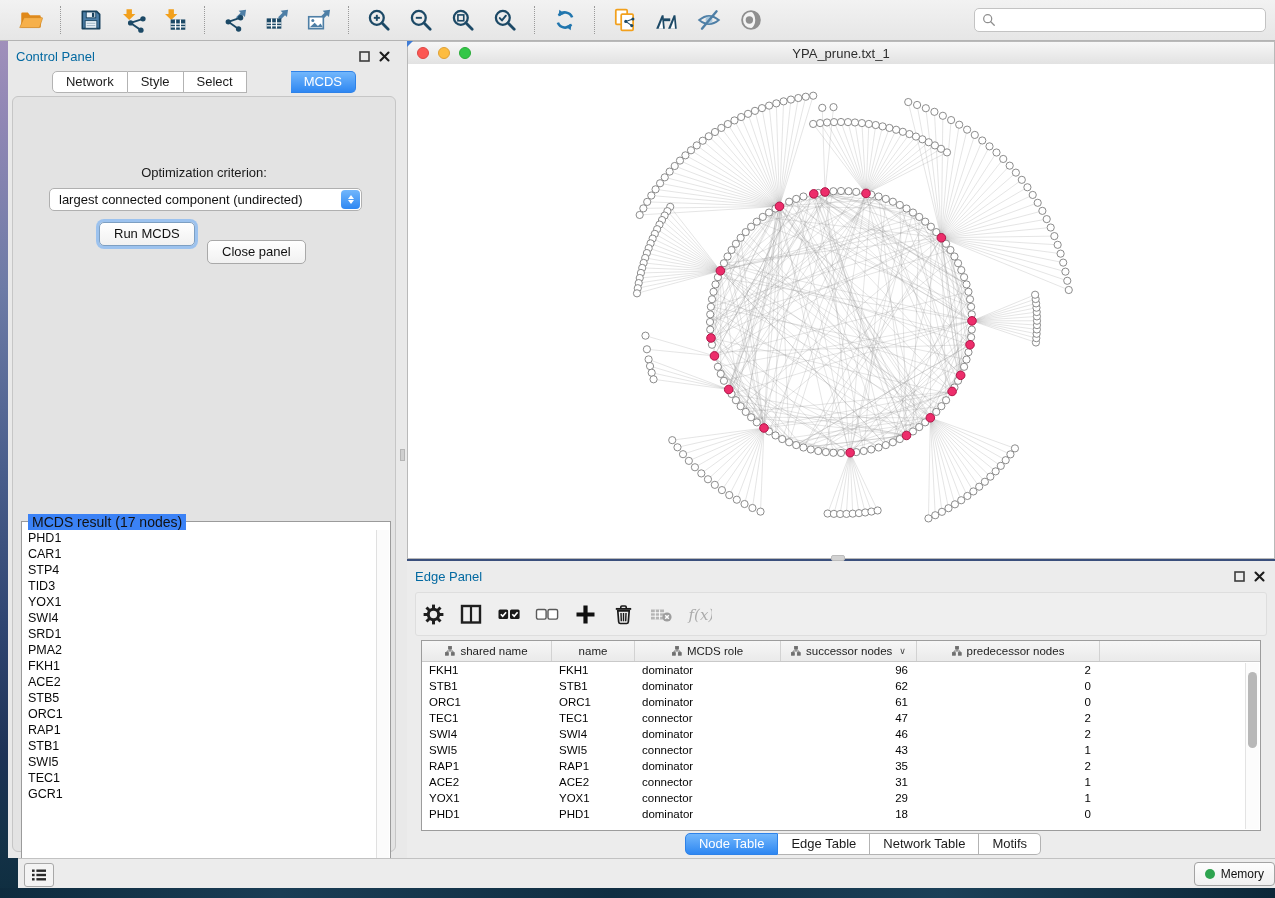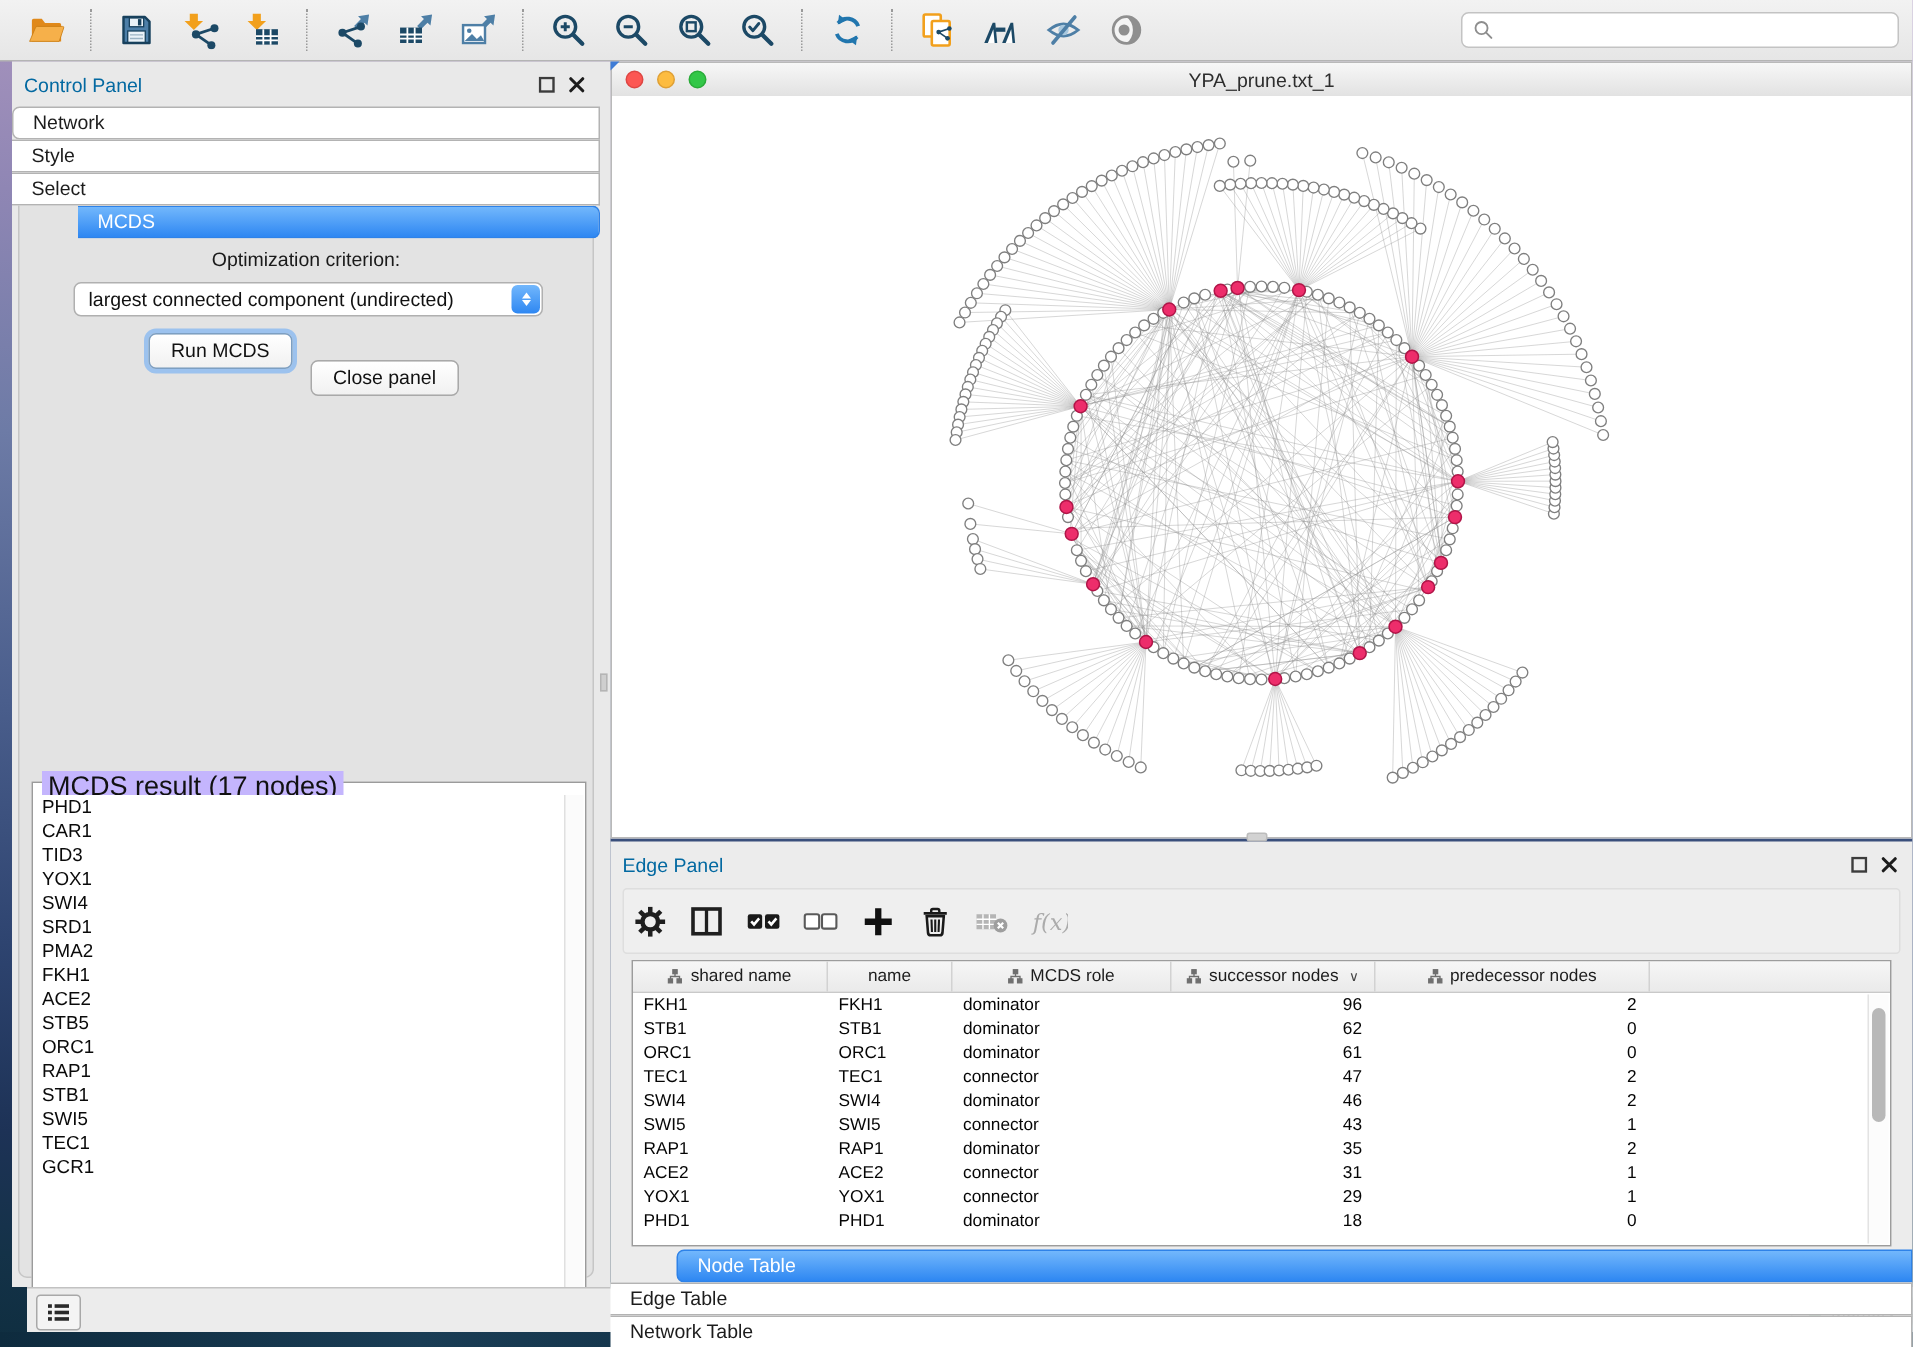--- a/index.html
+++ b/index.html
@@ -17,21 +17,21 @@
   #search-wrap{position:absolute;right:9px;top:8px;width:292px;height:24px;background:#fff;
                border:1px solid #c3c3c3;border-radius:5px;display:flex;align-items:center;box-sizing:border-box;}
   #search-wrap svg{width:14px;height:14px;margin:0 5px 0 7px;}
   #search-input{border:none;outline:none;flex:1;font-size:12px;background:transparent;height:18px;}
   
   #control-panel{left:8px;top:41px;width:392px;height:817px;background:#e9e9e9;box-sizing:border-box;}
   .panel-title-row{height:30px;display:flex;align-items:center;}
   .panel-title{font-size:13px;color:#0369a1;padding-left:8px;flex:1;}
   .win-mini-btns{display:flex;align-items:center;gap:9px;padding-right:10px;}
   .float-btn svg,.close-btn svg{width:11px;height:11px;display:block;}
-  .seg-bar{display:flex;justify-content:center;position:relative;z-index:3;flex-direction:column;}
+  .seg-bar{display:flex;justify-content:center;position:relative;z-index:3;}
   .seg{font-size:13px;color:#1c1c1c;background:#fff;border:1px solid #b3b3b3;border-left-width:0;
        padding:2px 13px 3px 13px;cursor:default;line-height:15px;}
   .seg:first-child{border-left-width:1px;border-radius:5px 0 0 5px;}
   .seg:last-child{border-radius:0 5px 5px 0;}
   .seg.active{background:linear-gradient(#72b7fc,#2e87f2);color:#fff;border-color:#2e82e8;margin-left:44px;}
   #cp-inner{left:4px;top:55px;width:384px;height:756px;background:#e3e3e3;border:1px solid #c6c6c6;
             border-radius:6px;box-sizing:border-box;}
   #opt-label{top:68px;left:0;width:100%;text-align:center;font-size:13px;color:#1a1a1a;}
   #criterion-select{left:36px;top:91px;width:313px;height:23px;background:#fff;border:1px solid #b0b0b0;
                     border-radius:5px;box-sizing:border-box;display:flex;align-items:center;}
@@ -39,21 +39,21 @@
   #select-stepper{width:19px;height:19px;margin-right:1px;border-radius:4px;background:linear-gradient(#72b7fc,#2e87f2);
                   display:flex;flex-direction:column;align-items:center;justify-content:center;gap:1px;}
   .chev{width:0;height:0;border-left:3.5px solid transparent;border-right:3.5px solid transparent;}
   .chev.up{border-bottom:4.5px solid #fff;}
   .chev.down{border-top:4.5px solid #fff;}
   .aqua-btn{background:linear-gradient(#ffffff,#f1f1f1);border:1px solid #a9a9a9;border-radius:5px;
             font-size:13px;color:#111;padding:3px 14px;line-height:16px;cursor:default;}
   #run-btn{left:86px;top:125px;box-shadow:0 0 0 3px rgba(98,167,247,.55);border-color:#7d9fc2;}
   #closepanel-btn{left:194px;top:143px;text-align:center;}
   #mcds-group{left:8px;top:424px;width:368px;height:376px;border:1px solid #9b9b9b;background:#fff;}
-  #mcds-legend{position:absolute;top:-8px;left:6px;background:#c4b5fd;padding:0 4px;font-size:18px;color:#111;text-align:right;}
+  #mcds-legend{position:absolute;top:-8px;left:6px;background:#3b82f6;padding:0 4px;font-size:14px;color:#111;text-align:right;}
   #mcds-list{position:absolute;left:1px;top:8px;right:13px;bottom:1px;overflow:hidden;background:#fff;}
   .mcds-item{font-size:12.5px;color:#0a0a0a;line-height:16px;padding-left:5px;}
   #mcds-scroll{position:absolute;top:8px;right:1px;width:12px;bottom:1px;background:#fbfbfb;border-left:1px solid #e0e0e0;}
   
   #v-divider{left:400px;top:41px;width:7px;height:817px;background:#e9e9e9;}
   #v-handle{left:400px;top:449px;width:5px;height:12px;background:#cfcfcf;border:1px solid #b5b5b5;box-sizing:border-box;}
   
   #net-frame{left:407px;top:41px;width:868px;height:518px;background:#fff;border:1px solid #b9b9b9;box-sizing:border-box;}
   #net-titlebar{position:absolute;left:0;top:0;right:0;height:22px;background:linear-gradient(#f7f7f7,#e2e2e2);
                 border-bottom:1px solid #adadad;display:flex;align-items:center;}
@@ -289,20 +289,21 @@
           <span class="chev down"></span>
       </span>
     </div>
     <button id="run-btn" class="aqua-btn abs">Run MCDS</button>
     <button id="closepanel-btn" class="aqua-btn abs">Close panel</button>
     <div id="mcds-group" class="abs">
       <span id="mcds-legend">MCDS result (17 nodes)</span>
       <div id="mcds-list">
           <div class="mcds-item">PHD1</div>
           <div class="mcds-item">CAR1</div>
+          <div class="mcds-item">STP4</div>
           <div class="mcds-item">TID3</div>
           <div class="mcds-item">YOX1</div>
           <div class="mcds-item">SWI4</div>
           <div class="mcds-item">SRD1</div>
           <div class="mcds-item">PMA2</div>
           <div class="mcds-item">FKH1</div>
           <div class="mcds-item">ACE2</div>
           <div class="mcds-item">STB5</div>
           <div class="mcds-item">ORC1</div>
           <div class="mcds-item">RAP1</div>

